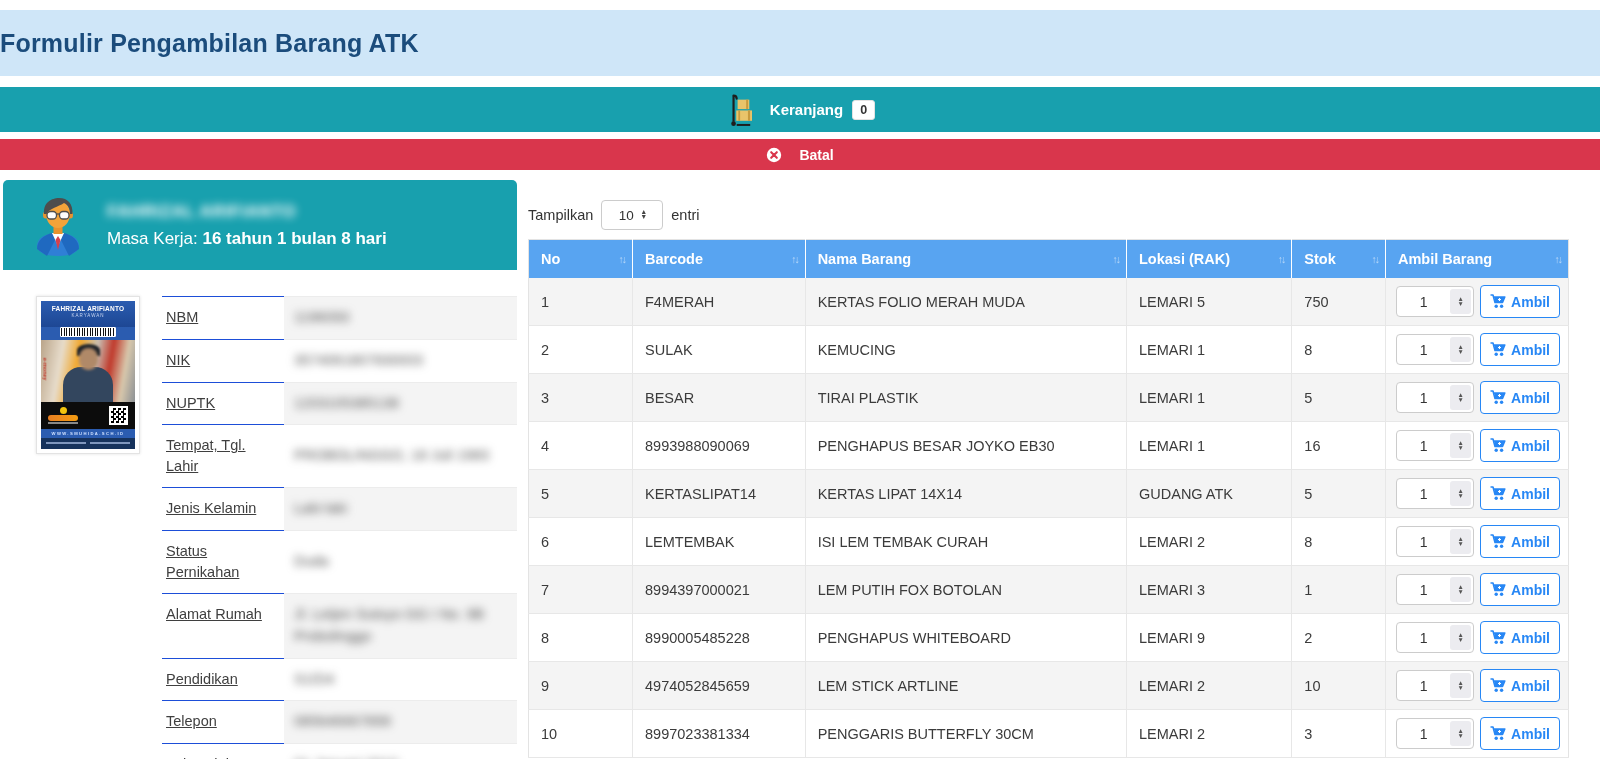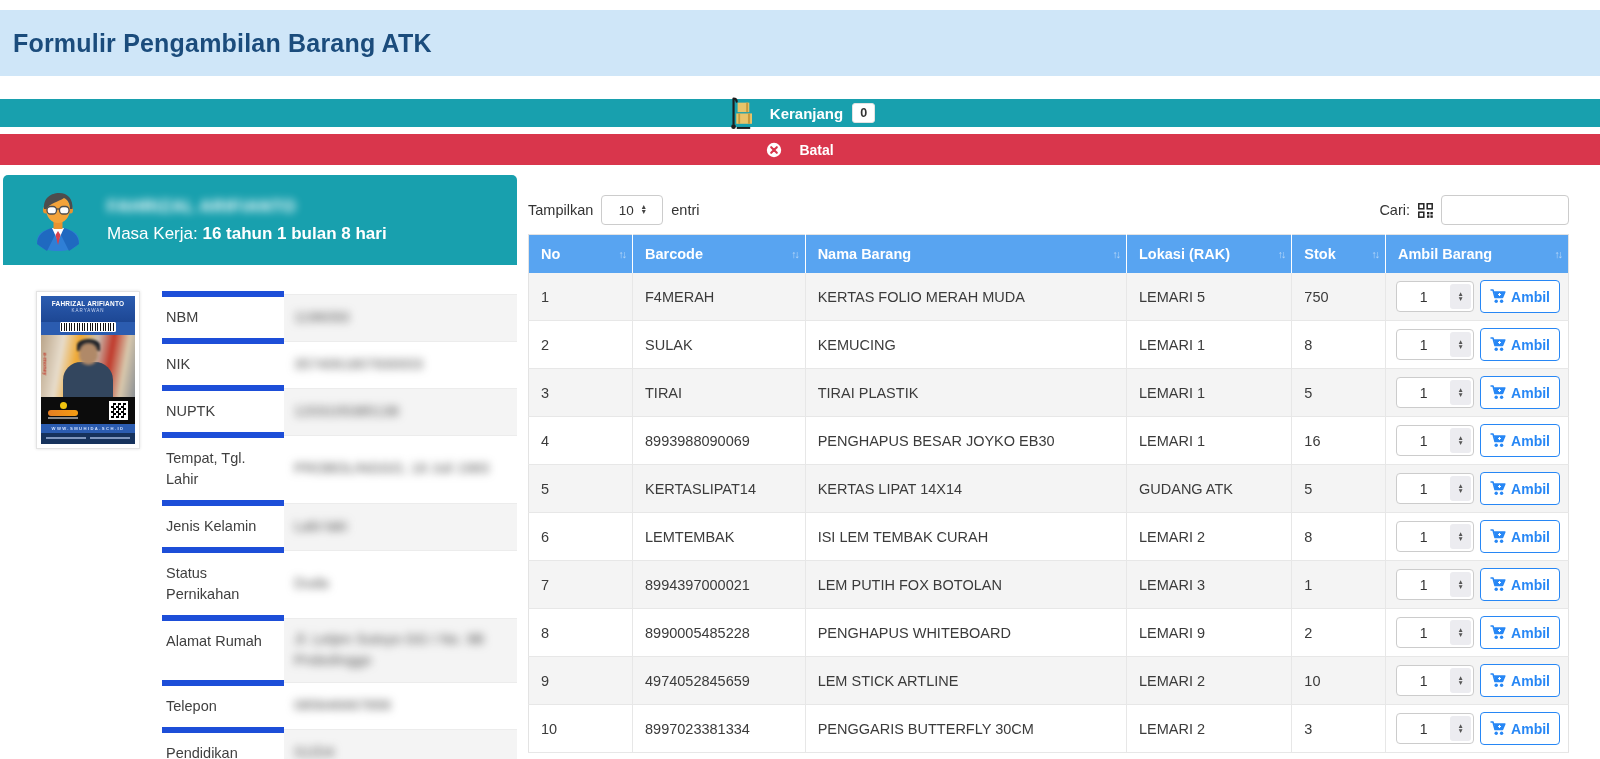--- a/index.html
+++ b/index.html
@@ -1,22 +1,22 @@
 <!DOCTYPE html>
 <html><head>
 <meta charset="utf-8">
 <style>
   * { margin:0; padding:0; box-sizing:border-box; }
   html,body { width:1600px; height:759px; overflow:hidden; background:#fff;
     font-family:"Liberation Sans", sans-serif; }
 
   
-  .title-bar { margin-top:10px; height:66px; background:#cfe6f8; display:flex; align-items:center; padding-left:13px; }
+  .title-bar { margin-top:10px; height:66px; background:#cfe6f8; display:flex; align-items:center; }
   .title-bar h1 { font-size:25px; font-weight:600; color:#1b4c7c; letter-spacing:.2px; }
-  .cart-bar { margin-top:23px; height:28px; background:#18a0ae; display:flex; align-items:center; justify-content:center; gap:9px; cursor:pointer; }
+  .cart-bar { margin-top:11px; height:45px; background:#18a0ae; display:flex; align-items:center; justify-content:center; gap:9px; cursor:pointer; }
   .cart-bar .lbl { color:#fff; font-size:15px; font-weight:700; }
   .cart-badge { background:#fff; color:#333; font-size:12.5px; font-weight:700; padding:2px 7px; border-radius:3px; border:1px solid #e2e2e2; }
   .cancel-bar { margin-top:7px; height:31px; background:#d9364c; display:flex; align-items:center; justify-content:center; gap:17px; cursor:pointer; }
   .cancel-bar .lbl { color:#fff; font-size:14px; font-weight:700; }
 
   
   .main { display:flex; margin-top:10px; align-items:flex-start; }
   .employee-panel { width:514px; flex:0 0 514px; margin-left:3px; }
   .items-panel { flex:1; margin-left:11px; padding-right:31px; }
 
@@ -51,21 +51,21 @@
   .idc-logo .sub { height:2px; margin-top:1px; background:#888; }
   .idc-qr { width:19px; height:19px; background:conic-gradient(#000 90deg,#fff 90deg 180deg,#000 180deg 270deg,#fff 270deg) 0 0/5px 5px; border:2px solid #fff; }
   .idc-web { height:9px; background:#2b5cb0; color:#cfe0ff; font-size:4.2px; letter-spacing:1.4px; text-align:center; line-height:9px; font-weight:700; }
   .idc-foot { height:11px; background:#16325c; padding:2px 5px; display:flex; gap:4px; }
   .idc-foot i { flex:1; height:2px; background:#7f96bd; display:block; filter:blur(.5px); margin-top:2px; }
 
   
   .emp-details { flex:1; margin-left:22px; margin-right:0; }
   .emp-details table { width:100%; border-collapse:collapse; }
   .emp-details th { width:122px; font-weight:400; color:#3f3f3f; font-size:14.5px; text-align:left; vertical-align:top;
-      padding:10px 6px 10px 4px; background:#fff; border-top:6px solid #1d4ed8; line-height:1.45; }
+      padding:10px 6px 10px 4px; background:#fff; border-top:1px solid #1d4ed8; line-height:1.45;text-decoration:underline; }
   .emp-details td { font-size:14.5px; color:#555; padding:10px 10px; border-top:1px solid #ececec; line-height:1.5; }
   .emp-details tr:nth-child(odd) td { background:#f4f4f4; }
   .redacted { filter:blur(4px); }
 
   
   .controls { display:flex; justify-content:space-between; align-items:center; margin-top:20px; margin-bottom:9px; }
   .ctrl-left, .ctrl-right { display:flex; align-items:center; gap:8px; font-size:14.5px; color:#333; }
   .fake-select { width:62px; height:30px; border:1px solid #ccc; border-radius:4px; background:#fff; display:flex; align-items:center; justify-content:center; gap:8px; cursor:pointer; }
   .fake-select .val { font-size:13.5px; color:#333; }
   .spin-arrows { display:flex; flex-direction:column; line-height:.62; font-size:8px; color:#444; }
@@ -229,27 +229,27 @@
     <th>Status Pernikahan</th>
     <td><span class="redacted">Duda</span></td>
   </tr>
 
   <tr>
     <th>Alamat Rumah</th>
     <td><span class="redacted">Jl. Letjen Sutoyo GG I No. 9B Probolinggo</span></td>
   </tr>
 
   <tr>
+    <th>Pendidikan</th>
+    <td><span class="redacted">S1/D4</span></td>
+  </tr>
+
+  <tr>
     <th>Telepon</th>
     <td><span class="redacted">085646667899</span></td>
-  </tr>
-
-  <tr>
-    <th>Pendidikan</th>
-    <td><span class="redacted">S1/D4</span></td>
   </tr>
 
   <tr>
     <th>Tgl. Mulai Tugas</th>
     <td><span class="redacted">01 Januari 2010</span></td>
   </tr>
 </tbody>
         </table>
       </div>
     </div>
@@ -257,35 +257,20 @@
 
   <section class="items-panel">
     <div class="controls">
       <div class="ctrl-left">
         <span>Tampilkan</span>
         <div class="fake-select">
           <span class="val">10</span>
           <span class="spin-arrows">▴<br>▾</span>
         </div>
         <span>entri</span>
-      </div>
-      <div class="ctrl-right">
-        <span>Cari:</span>
-        <span style="display:flex;">
-          <svg width="15" height="15" viewBox="0 0 15 15">
-            <rect x="0.8" y="0.8" width="5" height="5" fill="none" stroke="#222" stroke-width="1.5"></rect>
-            <rect x="9.2" y="0.8" width="5" height="5" fill="none" stroke="#222" stroke-width="1.5"></rect>
-            <rect x="0.8" y="9.2" width="5" height="5" fill="none" stroke="#222" stroke-width="1.5"></rect>
-            <rect x="9" y="9" width="2.4" height="2.4" fill="#222"></rect>
-            <rect x="12.4" y="9" width="2.4" height="2.4" fill="#222"></rect>
-            <rect x="9" y="12.4" width="2.4" height="2.4" fill="#222"></rect>
-            <rect x="12.4" y="12.4" width="2.4" height="2.4" fill="#222"></rect>
-          </svg>
-        </span>
-        <input class="search-input" type="text" value="" style="">
       </div>
     </div>
 
     <table class="items">
       <colgroup>
           <col class="c1">
           <col class="c2">
           <col class="c3">
           <col class="c4">
           <col class="c5">
@@ -353,21 +338,21 @@
             </svg>
           </span>
           <span class="ambil-label">Ambil</span>
         </button>
       </div>
     </td>
   </tr>
 
   <tr>
     <td>3</td>
-    <td>TIRAI</td>
+    <td>BESAR</td>
     <td>TIRAI PLASTIK</td>
     <td>LEMARI 1</td>
     <td>5</td>
     <td class="action-cell">
       <div class="action-wrap">
         <div class="qty-box">
           <span class="qty-val">1</span>
           <span class="qty-spin">▴<br>▾</span>
         </div>
         <button class="btn-ambil">

